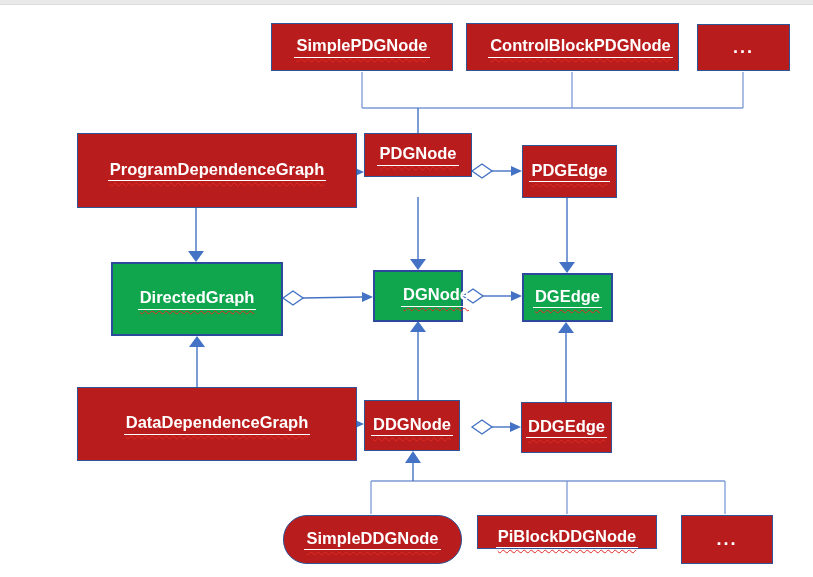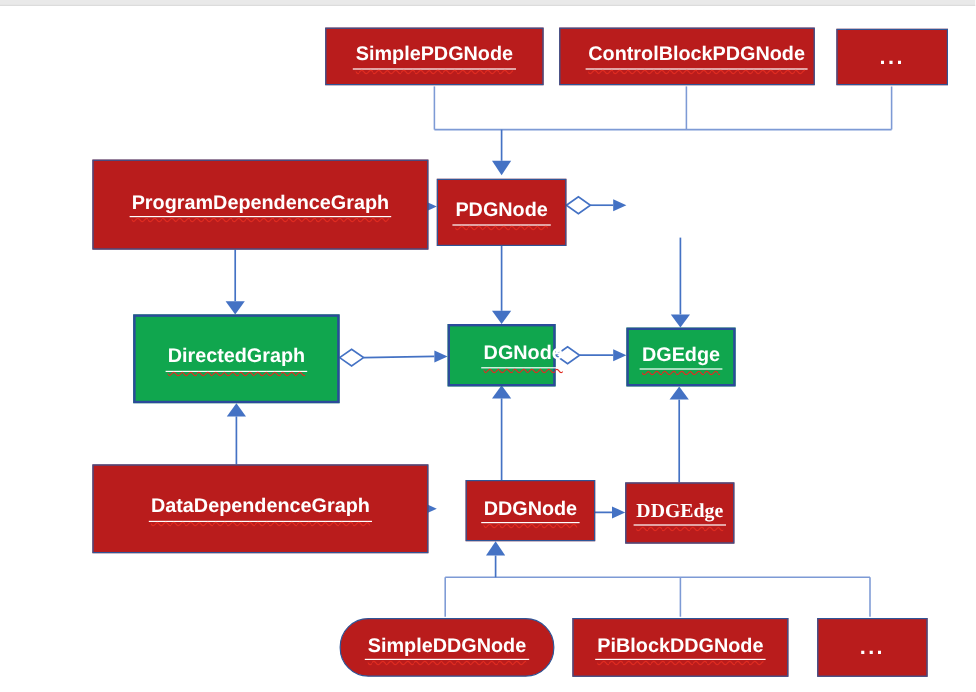--- a/index.html
+++ b/index.html
@@ -125,46 +125,49 @@
   <div class="box blue" style="left:466px;top:23px;width:213px;height:48px;padding-left:16px;">
     <span class="lbl">ControlBlockPDGNode</span>
   </div>
   <div class="box blue" style="left:697px;top:24px;width:93px;height:47px;">
     <span class="dots">...</span>
   </div>
 
   <div class="box blue" style="left:77px;top:133px;width:280px;height:75px;">
     <span class="lbl">ProgramDependenceGraph</span>
   </div>
-  <div class="box blue" style="left:364px;top:149px;width:108px;height:56px;">
+  <div class="box blue" style="left:364px;top:133px;width:108px;height:44px;">
     <span class="lbl">PDGNode</span>
+  </div>
+  <div class="box blue" style="left:522px;top:145px;width:95px;height:53px;">
+    <span class="lbl">PDGEdge</span>
   </div>
 
   <div class="box green" style="left:111px;top:262px;width:172px;height:74px;align-items:center;">
     <span class="lbl">DirectedGraph</span>
   </div>
   <div class="box green" style="left:373px;top:270px;width:90px;height:52px;padding-left:36px;">
     <span class="lbl">DGNode</span>
   </div>
   <div class="box green" style="left:522px;top:273px;width:91px;height:49px;">
     <span class="lbl">DGEdge</span>
   </div>
 
   <div class="box blue" style="left:77px;top:387px;width:280px;height:74px;">
     <span class="lbl">DataDependenceGraph</span>
   </div>
-  <div class="box blue" style="left:364px;top:400px;width:108px;height:51px;margin-left:24px;">
+  <div class="box blue" style="left:364px;top:400px;width:96px;height:51px;">
     <span class="lbl">DDGNode</span>
   </div>
-  <div class="box blue" style="left:521px;top:402px;width:91px;height:51px;font-family:Liberation Serif, serif;">
+  <div class="box blue" style="left:521px;top:402px;width:91px;height:51px;">
     <span class="lbl">DDGEdge</span>
   </div>
 
   <div class="box blue" style="left:283px;top:515px;width:179px;height:49px;border-radius:24px;">
     <span class="lbl">SimpleDDGNode</span>
   </div>
-  <div class="box blue" style="left:477px;top:515px;width:180px;height:49px;">
+  <div class="box blue" style="left:477px;top:515px;width:180px;height:34px;align-items:flex-end;">
     <span class="lbl">PiBlockDDGNode</span>
   </div>
   <div class="box blue" style="left:681px;top:515px;width:92px;height:49px;">
     <span class="dots">...</span>
   </div>
 </div>
 
 </body></html>

